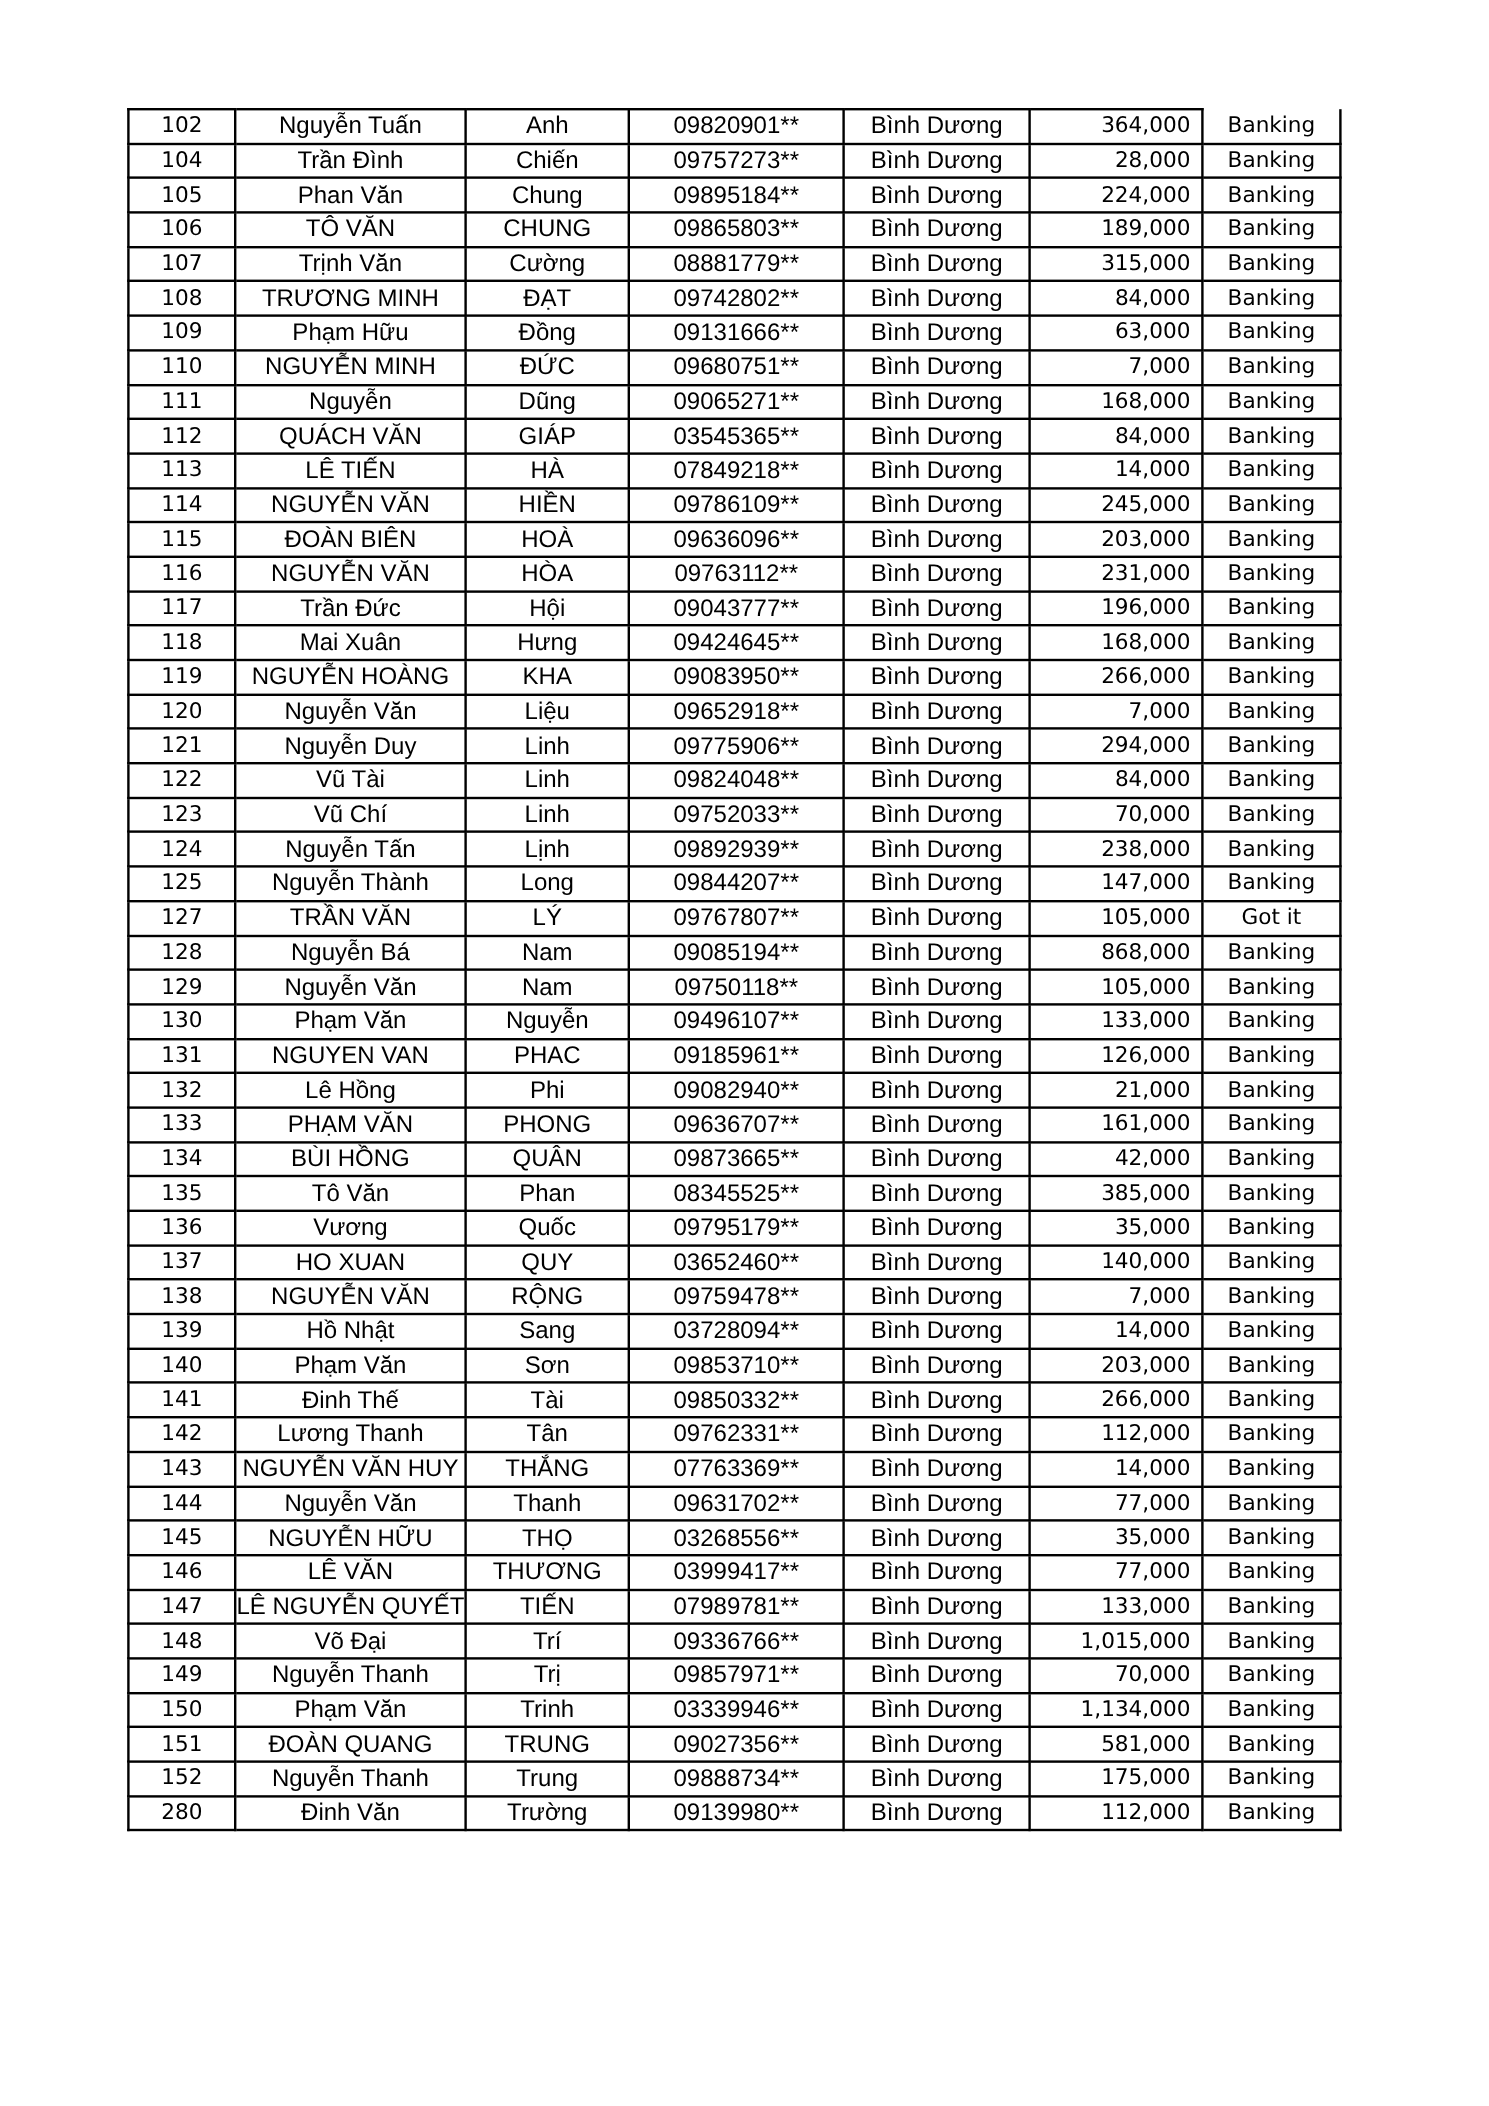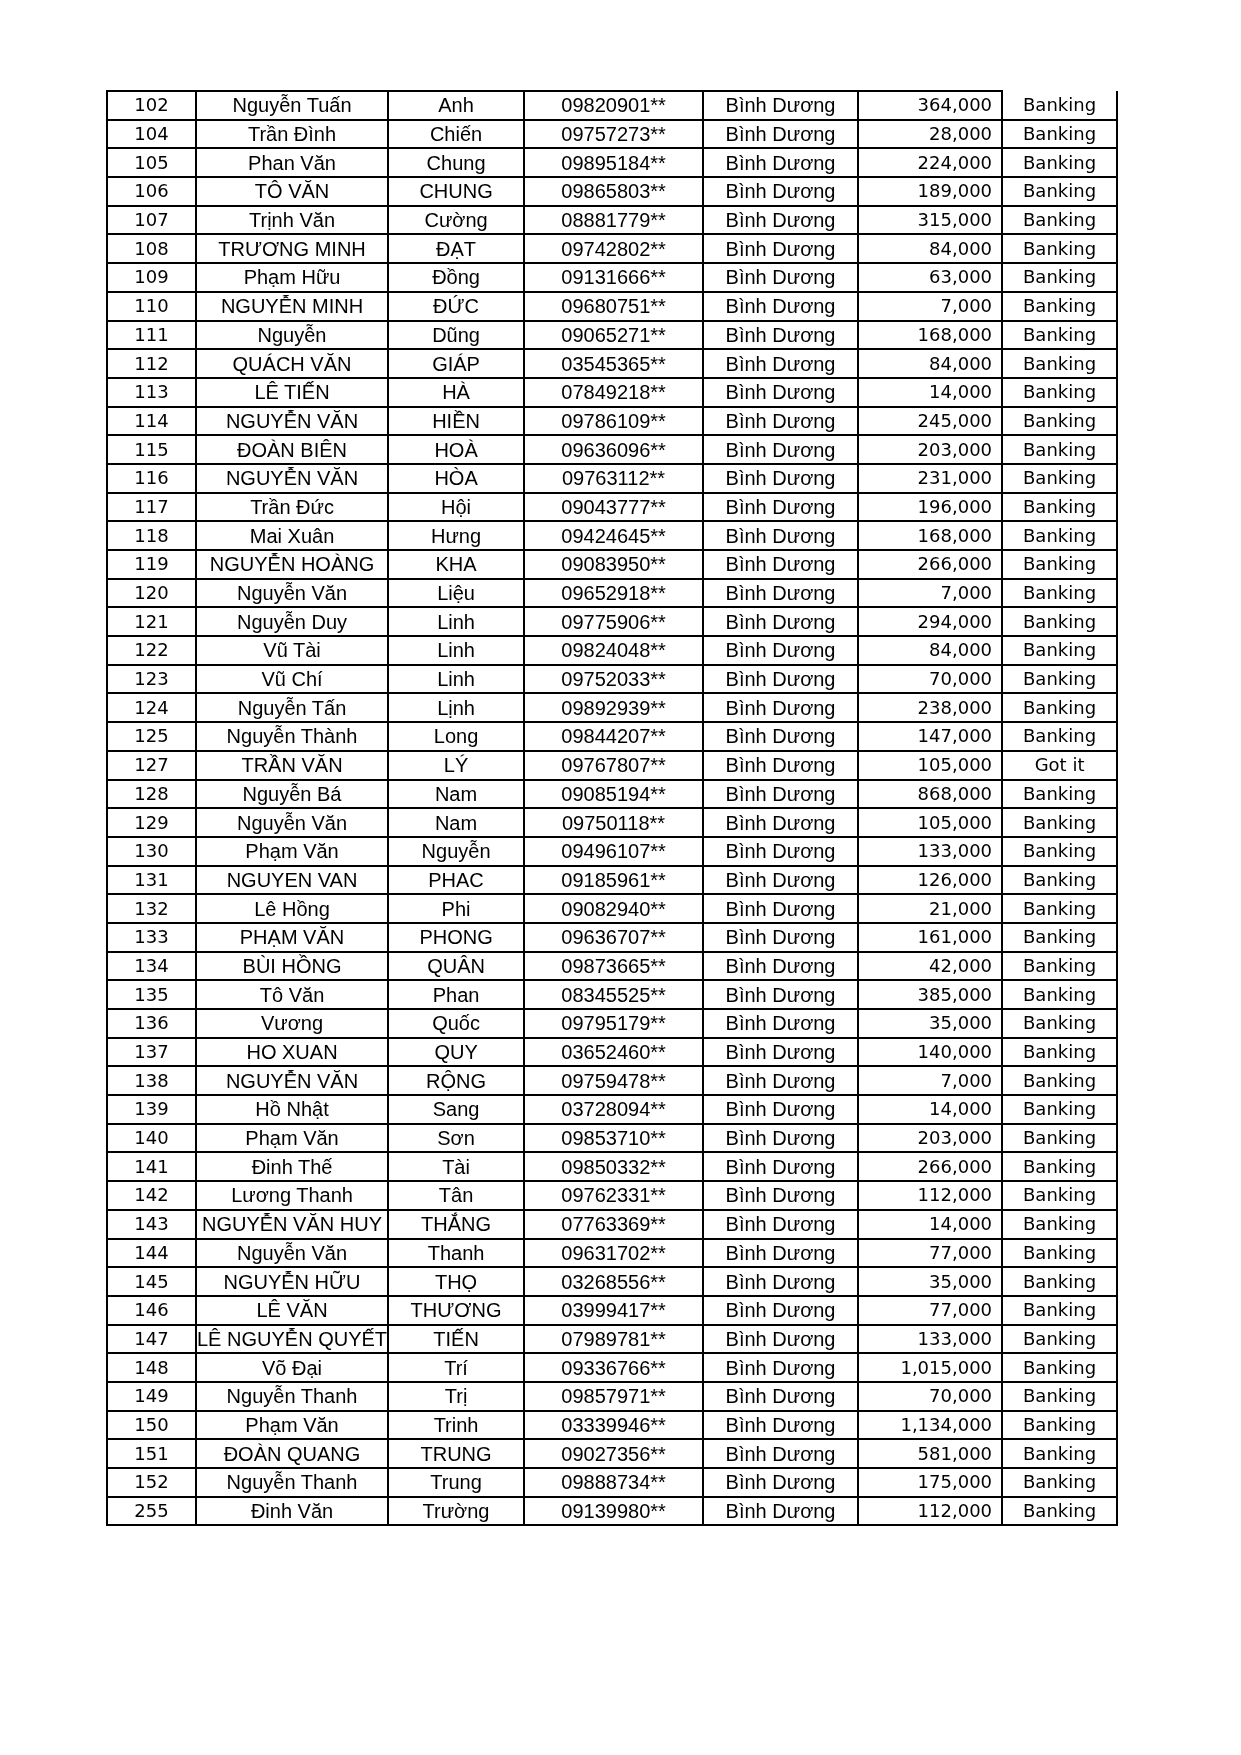--- a/index.html
+++ b/index.html
@@ -508,21 +508,21 @@
         <tr>
           <td class="col-no">152</td>
           <td class="col-last">Nguyễn Thanh</td>
           <td class="col-first">Trung</td>
           <td class="col-phone">09888734**</td>
           <td class="col-province">Bình Dương</td>
           <td class="col-amount">175,000</td>
           <td class="col-method">Banking</td>
         </tr>
         <tr>
-          <td class="col-no">255</td>
+          <td class="col-no">280</td>
           <td class="col-last">Đinh Văn</td>
           <td class="col-first">Trường</td>
           <td class="col-phone">09139980**</td>
           <td class="col-province">Bình Dương</td>
           <td class="col-amount">112,000</td>
           <td class="col-method">Banking</td>
         </tr>
       </tbody>
   </table>
 </div>

